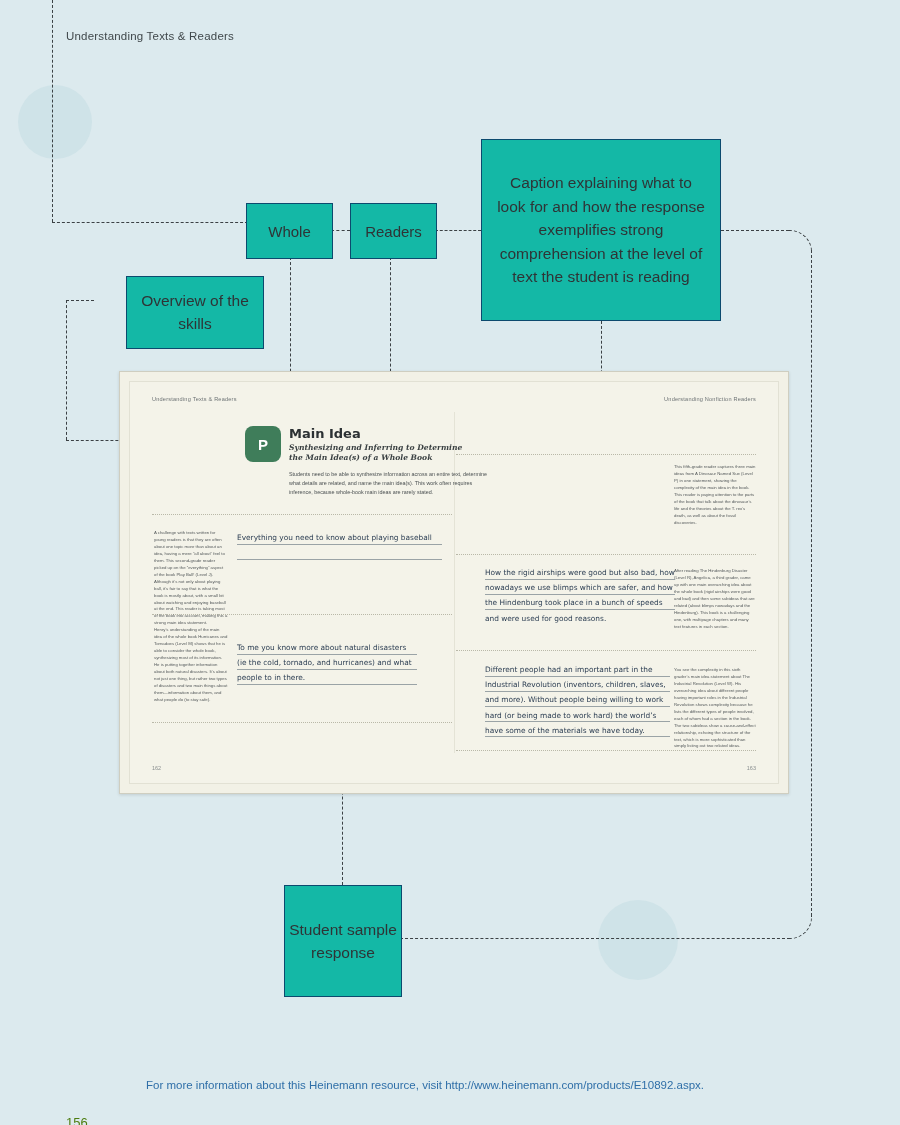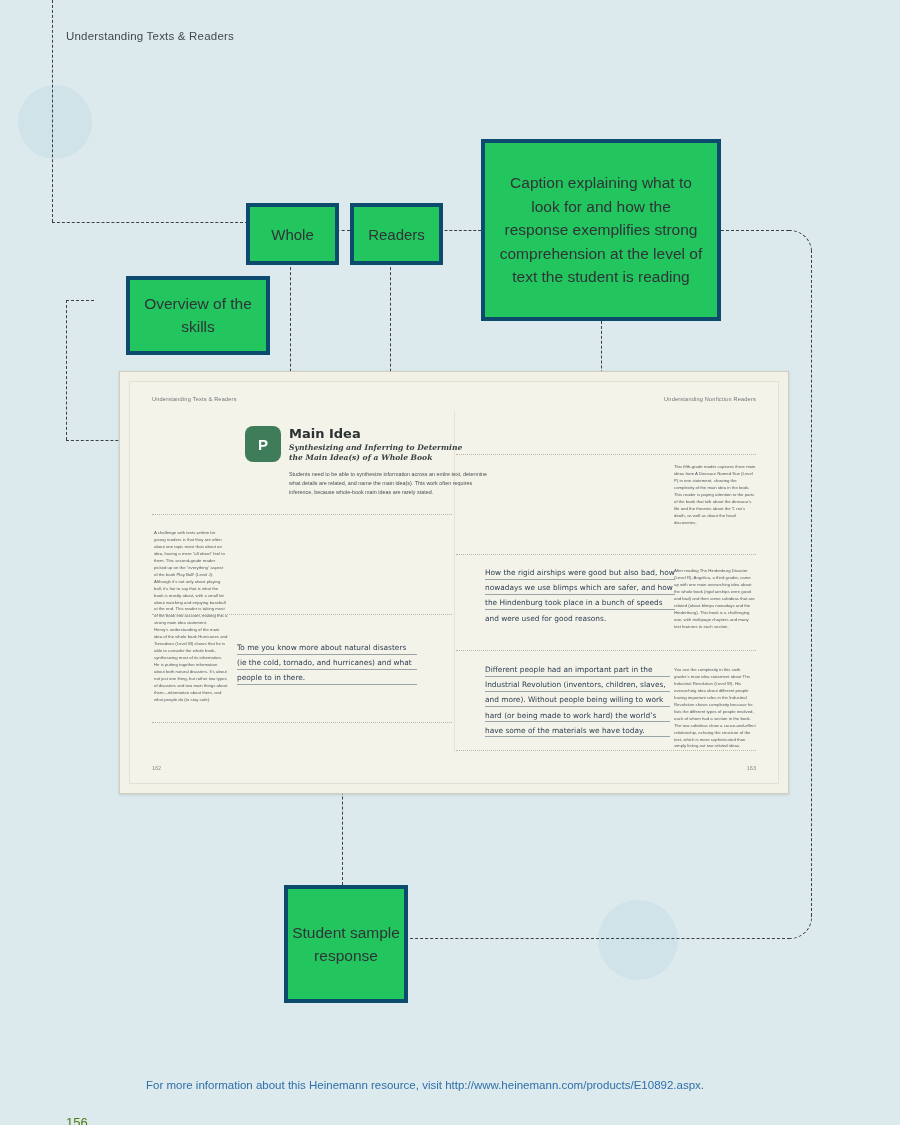--- a/index.html
+++ b/index.html
@@ -18,21 +18,21 @@
   #header-title{
     position:absolute;left:66px;top:30px;
     font-size:11.5px;letter-spacing:.2px;color:#40484b;
   }
 
   
   .dash{position:absolute;border-color:#3b4144;}
 
   
   .callout{
-    position:absolute;background:#22c55e;border:4px solid #0c4a6e;
+    position:absolute;background:#14b8a6;border:1px solid #0c4a6e;
     display:flex;align-items:center;justify-content:center;text-align:center;
     color:#2f3436;
   }
   #goal-box{left:246px;top:203px;width:85px;height:54px;font-size:15px;}
   #skills-box{left:350px;top:203px;width:85px;height:54px;font-size:15px;}
   #caption-box{left:481px;top:139px;width:240px;height:182px;font-size:15.5px;line-height:1.52;padding:0 14px;box-sizing:border-box;}
   #overview-box{left:94px;top:276px;width:136px;height:71px;font-size:15.5px;line-height:1.45;margin-left:32px;}
   #sample-box{left:284px;top:885px;width:116px;height:110px;font-size:15.5px;line-height:1.5;}
 
   
@@ -167,20 +167,21 @@
     <div class="rule" style="right:22px;top:172px;width:300px;"></div>
     <div class="rule" style="right:22px;top:268px;width:300px;"></div>
     <div class="rule" style="right:22px;top:368px;width:300px;"></div>
 
     <div class="colblock" id="col-left-1">A challenge with texts written for young readers is that they are often about one topic more than about an idea, having a mere “all about” feel to them. This second-grade reader picked up on the “everything” aspect of the book Play Ball! (Level J). Although it’s not only about playing ball, it’s fair to say that is what the book is mostly about, with a small bit about watching and enjoying baseball at the end. This reader is taking most of the book into account, making this a strong main idea statement.</div>
     <div class="colblock" id="col-left-2">Henry’s understanding of the main idea of the whole book Hurricanes and Tornadoes (Level M) shows that he is able to consider the whole book, synthesizing most of its information. He is putting together information about both natural disasters. It’s about not just one thing, but rather two types of disasters and two main things about them—information about them, and what people do (to stay safe).</div>
     <div class="colblock" id="col-right-1">This fifth-grade reader captures three main ideas from A Dinosaur Named Sue (Level P) in one statement, showing the complexity of the main idea in the book. This reader is paying attention to the parts of the book that talk about the dinosaur’s life and the theories about the T. rex’s death, as well as about the fossil discoveries.</div>
     <div class="colblock" id="col-right-2">After reading The Hindenburg Disaster (Level R), Angelica, a third grader, came up with one main overarching idea about the whole book (rigid airships were good and bad) and then some subideas that are related (about blimps nowadays and the Hindenburg). This book is a challenging one, with multipage chapters and many text features in each section.</div>
     <div class="colblock" id="col-right-3">You see the complexity in this sixth grader’s main idea statement about The Industrial Revolution (Level W). His overarching idea about different people having important roles in the Industrial Revolution shows complexity because he lists the different types of people involved, each of whom had a section in the book. The two subideas show a cause-and-effect relationship, echoing the structure of the text, which is more sophisticated than simply listing out two related ideas.</div>
 
+    <div class="hand" id="hand-1">Everything you need to know about playing baseball</div>
     <div class="hand" id="hand-2">To me you know more about natural disasters (ie the cold, tornado, and hurricanes) and what people to in there.</div>
     <div class="hand" id="hand-4">How the rigid airships were good but also bad, how nowadays we use blimps which are safer, and how the Hindenburg took place in a bunch of speeds and were used for good reasons.</div>
     <div class="hand" id="hand-5">Different people had an important part in the Industrial Revolution (inventors, children, slaves, and more). Without people being willing to work hard (or being made to work hard) the world’s have some of the materials we have today.</div>
   </div>
 </div>
 
 <div id="folio">156</div>
 <div id="footer-note">For more information about this Heinemann resource, visit http://www.heinemann.com/products/E10892.aspx.</div>
 
 </body></html>

